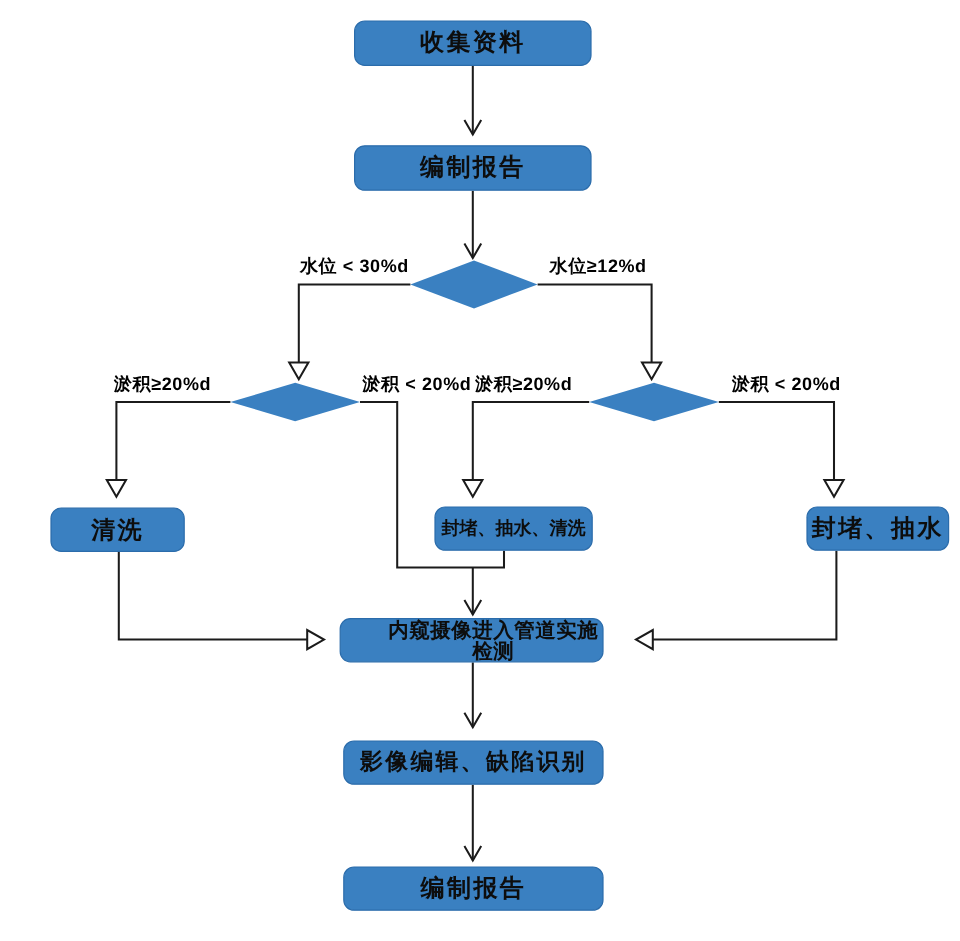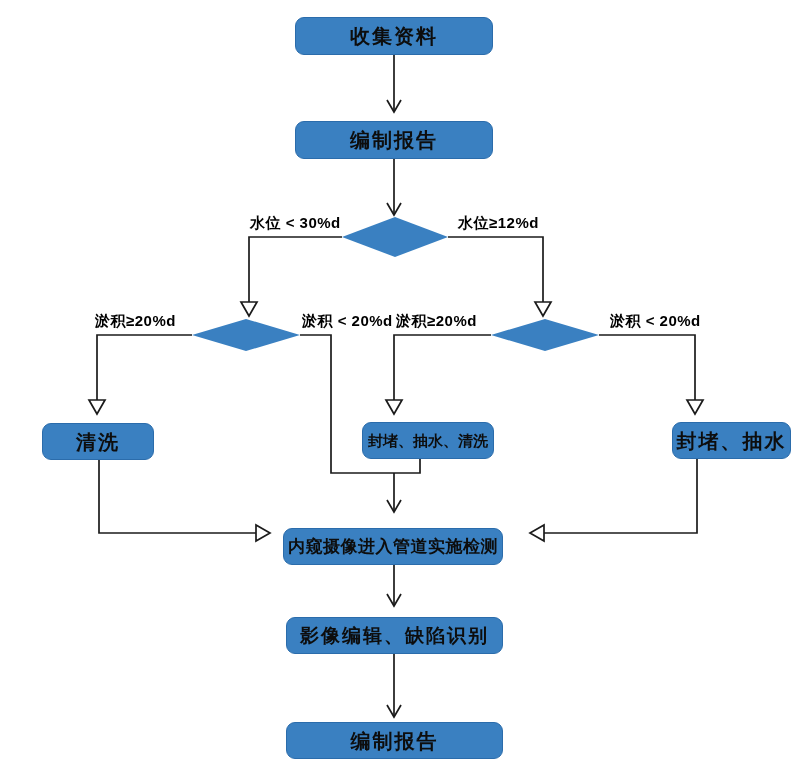--- a/index.html
+++ b/index.html
@@ -121,21 +121,21 @@
   <div class="node fs20" style="left:295px;top:17px;width:198px;height:38px;">收集资料</div>
 
   <div class="node fs20" style="left:295px;top:121px;width:198px;height:38px;">编制报告</div>
 
   <div class="node fs20" style="left:42px;top:423px;width:112px;height:37px;text-align:center;">清洗</div>
 
   <div class="node fs15" style="left:338px;top:422px;width:132px;height:37px;margin-left:24px;">封堵、抽水、清洗</div>
 
   <div class="node fs20" style="left:638px;top:422px;width:119px;height:37px;margin-left:34px;">封堵、抽水</div>
 
-  <div class="node fs17" style="left:283px;top:528px;width:220px;height:37px;">内窥摄像进入管道实施检测</div>
+  <div class="node fs17" style="left:283px;top:515px;width:220px;height:37px;padding-left:36px;">内窥摄像进入管道实施检测</div>
 
   <div class="node fs19" style="left:286px;top:617px;width:217px;height:37px;">影像编辑、缺陷识别</div>
 
   <div class="node fs20" style="left:286px;top:722px;width:217px;height:37px;">编制报告</div>
 
   <div class="blabel" style="left:250px;top:214px;">水位 &lt; 30%d</div>
 
   <div class="blabel" style="left:458px;top:214px;">水位≥12%d</div>
 
   <div class="blabel" style="left:95px;top:312px;">淤积≥20%d</div>

